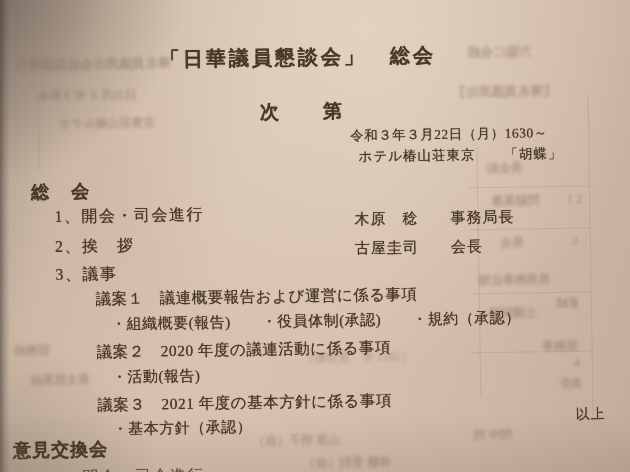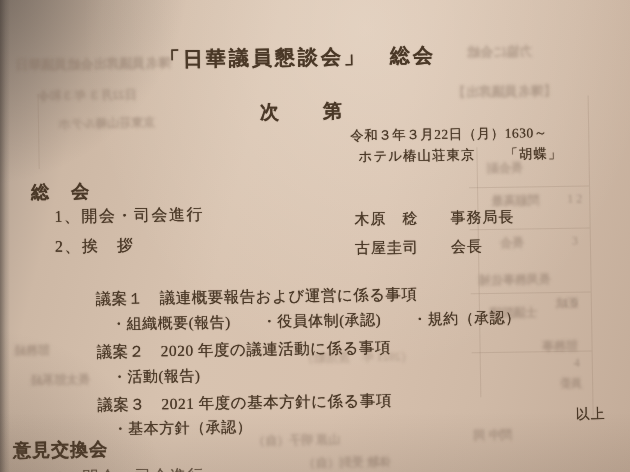--- a/index.html
+++ b/index.html
@@ -131,20 +131,21 @@
     <div class="ln subtitle">次　　第</div>
     <div class="ln datetime">令和３年３月22日（月）1630～</div>
     <div class="ln venue">ホテル椿山荘東京　　「胡蝶」</div>
 
     <div class="ln sec-head">総　会</div>
 
     <div class="ln item1">1、開会・司会進行</div>
     <div class="ln person1">木原　稔　　事務局長</div>
     <div class="ln item2">2、挨　拶</div>
     <div class="ln person2">古屋圭司　　会長</div>
+    <div class="ln item3">3、議事</div>
 
     <div class="ln prop1t">議案１　議連概要報告および運営に係る事項</div>
     <div class="ln prop1d">・組織概要(報告)　　・役員体制(承認)　　・規約（承認）</div>
     <div class="ln prop2t">議案２　2020 年度の議連活動に係る事項</div>
     <div class="ln prop2d">・活動(報告)</div>
     <div class="ln prop3t">議案３　2021 年度の基本方針に係る事項</div>
     <div class="ln prop3d">・基本方針（承認）</div>
 
     <div class="ln closing">以上</div>
 

